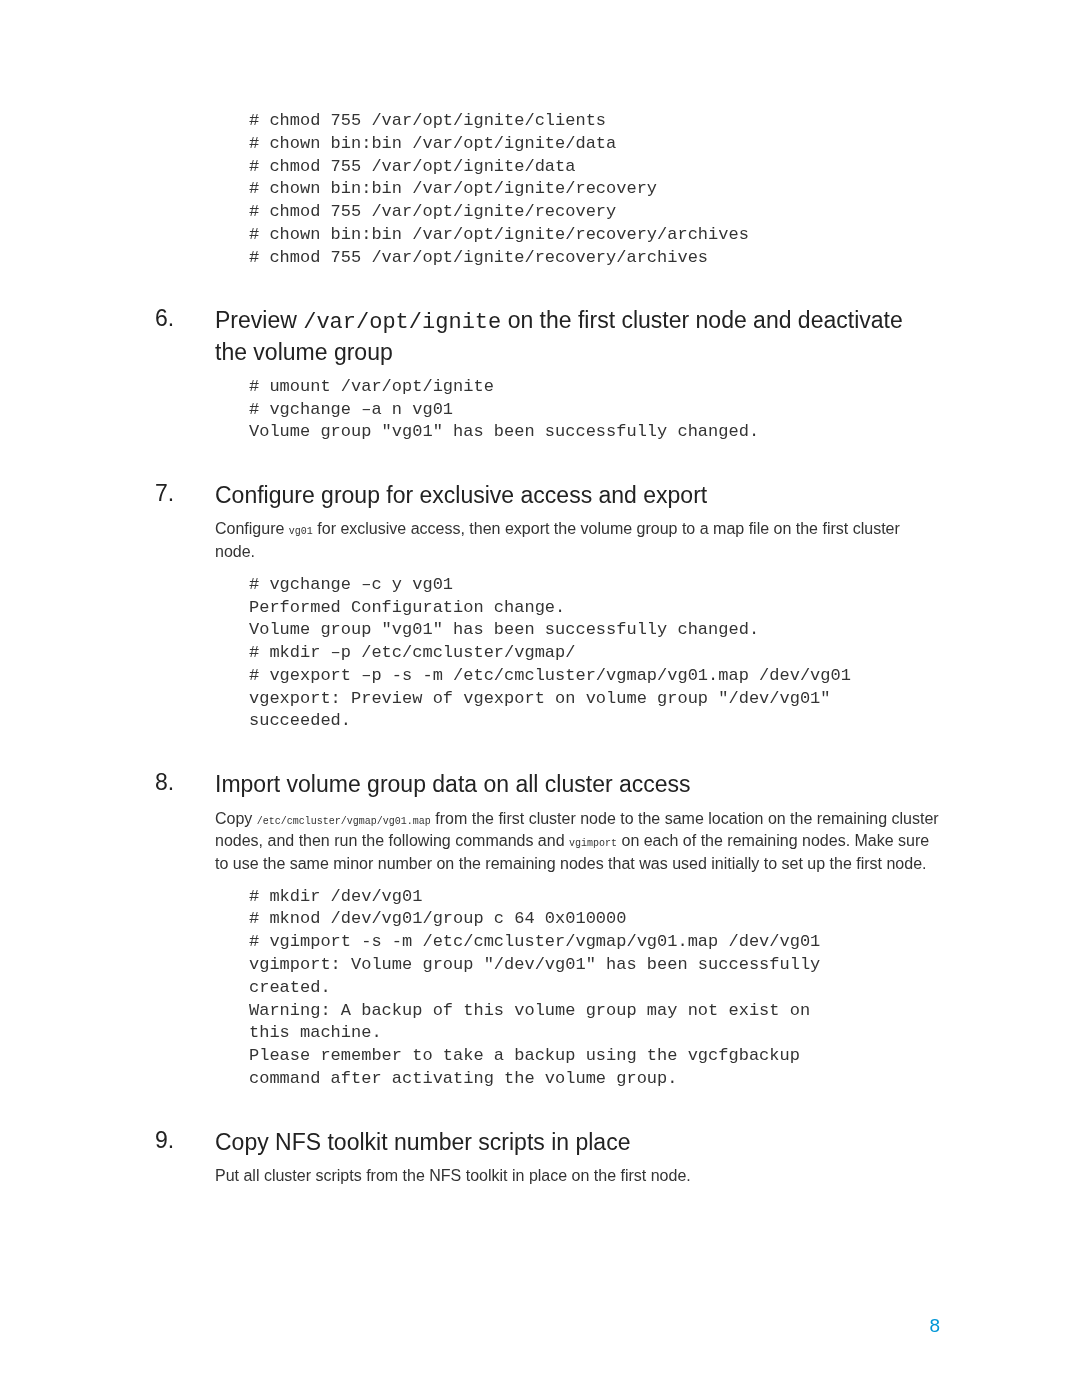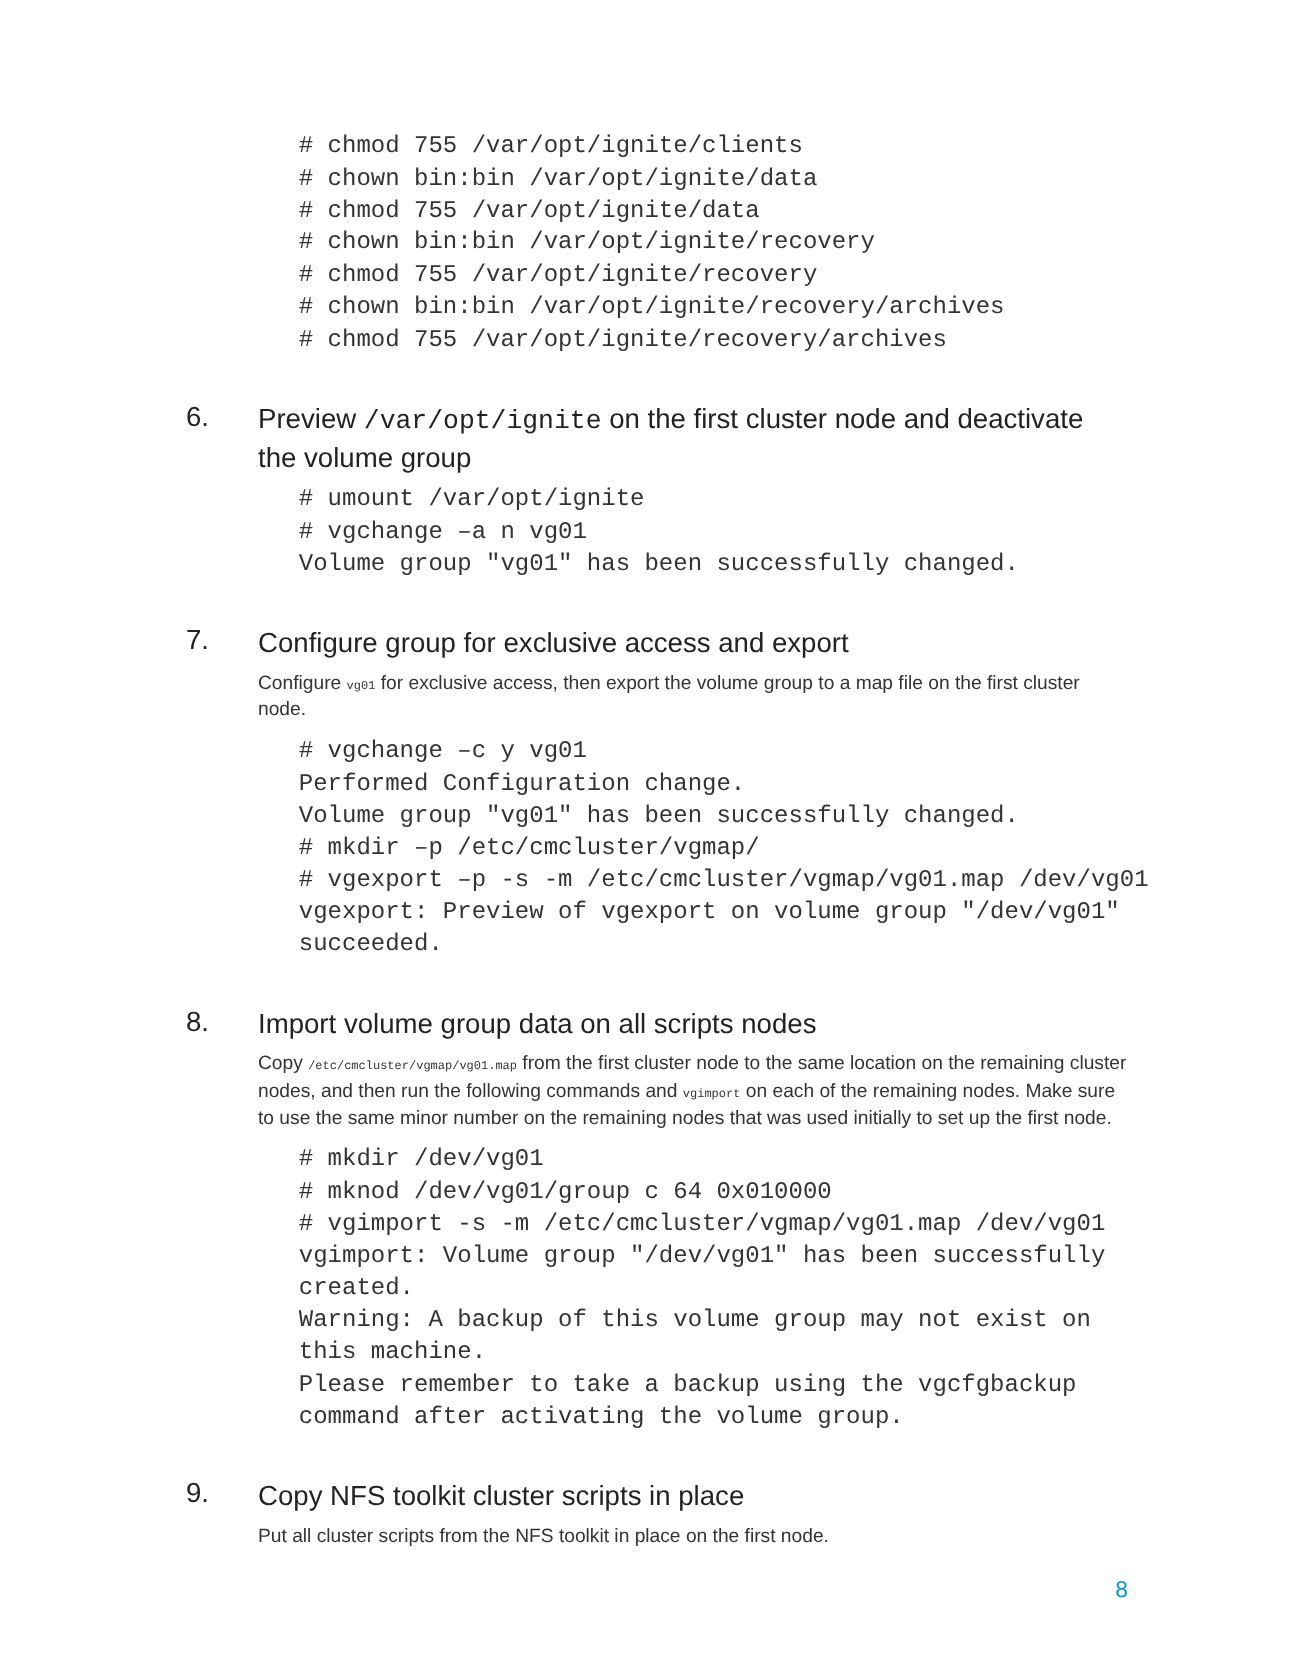--- a/index.html
+++ b/index.html
@@ -11,21 +11,21 @@
   }
   .page {
     width: 1080px;
     min-height: 1397px;
     box-sizing: border-box;
     padding: 110px 140px 60px 155px;
     position: relative;
   }
   .codeblock {
     font-family: "Courier New", Courier, monospace;
-    font-size: 20px;
+    font-size: 17px;
     line-height: 1.34;
     white-space: pre;
     color: #333;
     margin: 0 0 36px 94px;
   }
   .section {
     margin-top: 18px;
   }
   .heading-row {
     display: flex;
@@ -105,38 +105,38 @@
 Volume group "vg01" has been successfully changed.
 # mkdir –p /etc/cmcluster/vgmap/
 # vgexport –p -s -m /etc/cmcluster/vgmap/vg01.map /dev/vg01
 vgexport: Preview of vgexport on volume group "/dev/vg01"
 succeeded.</div>
   </div>
 
   <div class="section">
     <div class="heading-row">
       <div class="num">8.</div>
-      <div class="htext">Import volume group data on all scripts nodes</div>
+      <div class="htext">Import volume group data on all cluster access</div>
     </div>
     <div class="body-para">
       <span>Copy </span><span class="mono">/etc/cmcluster/vgmap/vg01.map</span><span> from the first cluster node to the same location on the remaining cluster nodes, and then run the following commands and </span><span class="mono">vgimport</span><span> on each of the remaining nodes. Make sure to use the same minor number on the remaining nodes that was used initially to set up the first node.</span>
     </div>
     <div class="codeblock"># mkdir /dev/vg01
 # mknod /dev/vg01/group c 64 0x010000
 # vgimport -s -m /etc/cmcluster/vgmap/vg01.map /dev/vg01
 vgimport: Volume group "/dev/vg01" has been successfully
 created.
 Warning: A backup of this volume group may not exist on
 this machine.
 Please remember to take a backup using the vgcfgbackup
 command after activating the volume group.</div>
   </div>
 
   <div class="section">
     <div class="heading-row">
       <div class="num">9.</div>
-      <div class="htext">Copy NFS toolkit cluster scripts in place</div>
+      <div class="htext">Copy NFS toolkit number scripts in place</div>
     </div>
     <div class="body-para">Put all cluster scripts from the NFS toolkit in place on the first node.</div>
   </div>
 
   <div class="page-number">8</div>
 </div>
 
 </body></html>

